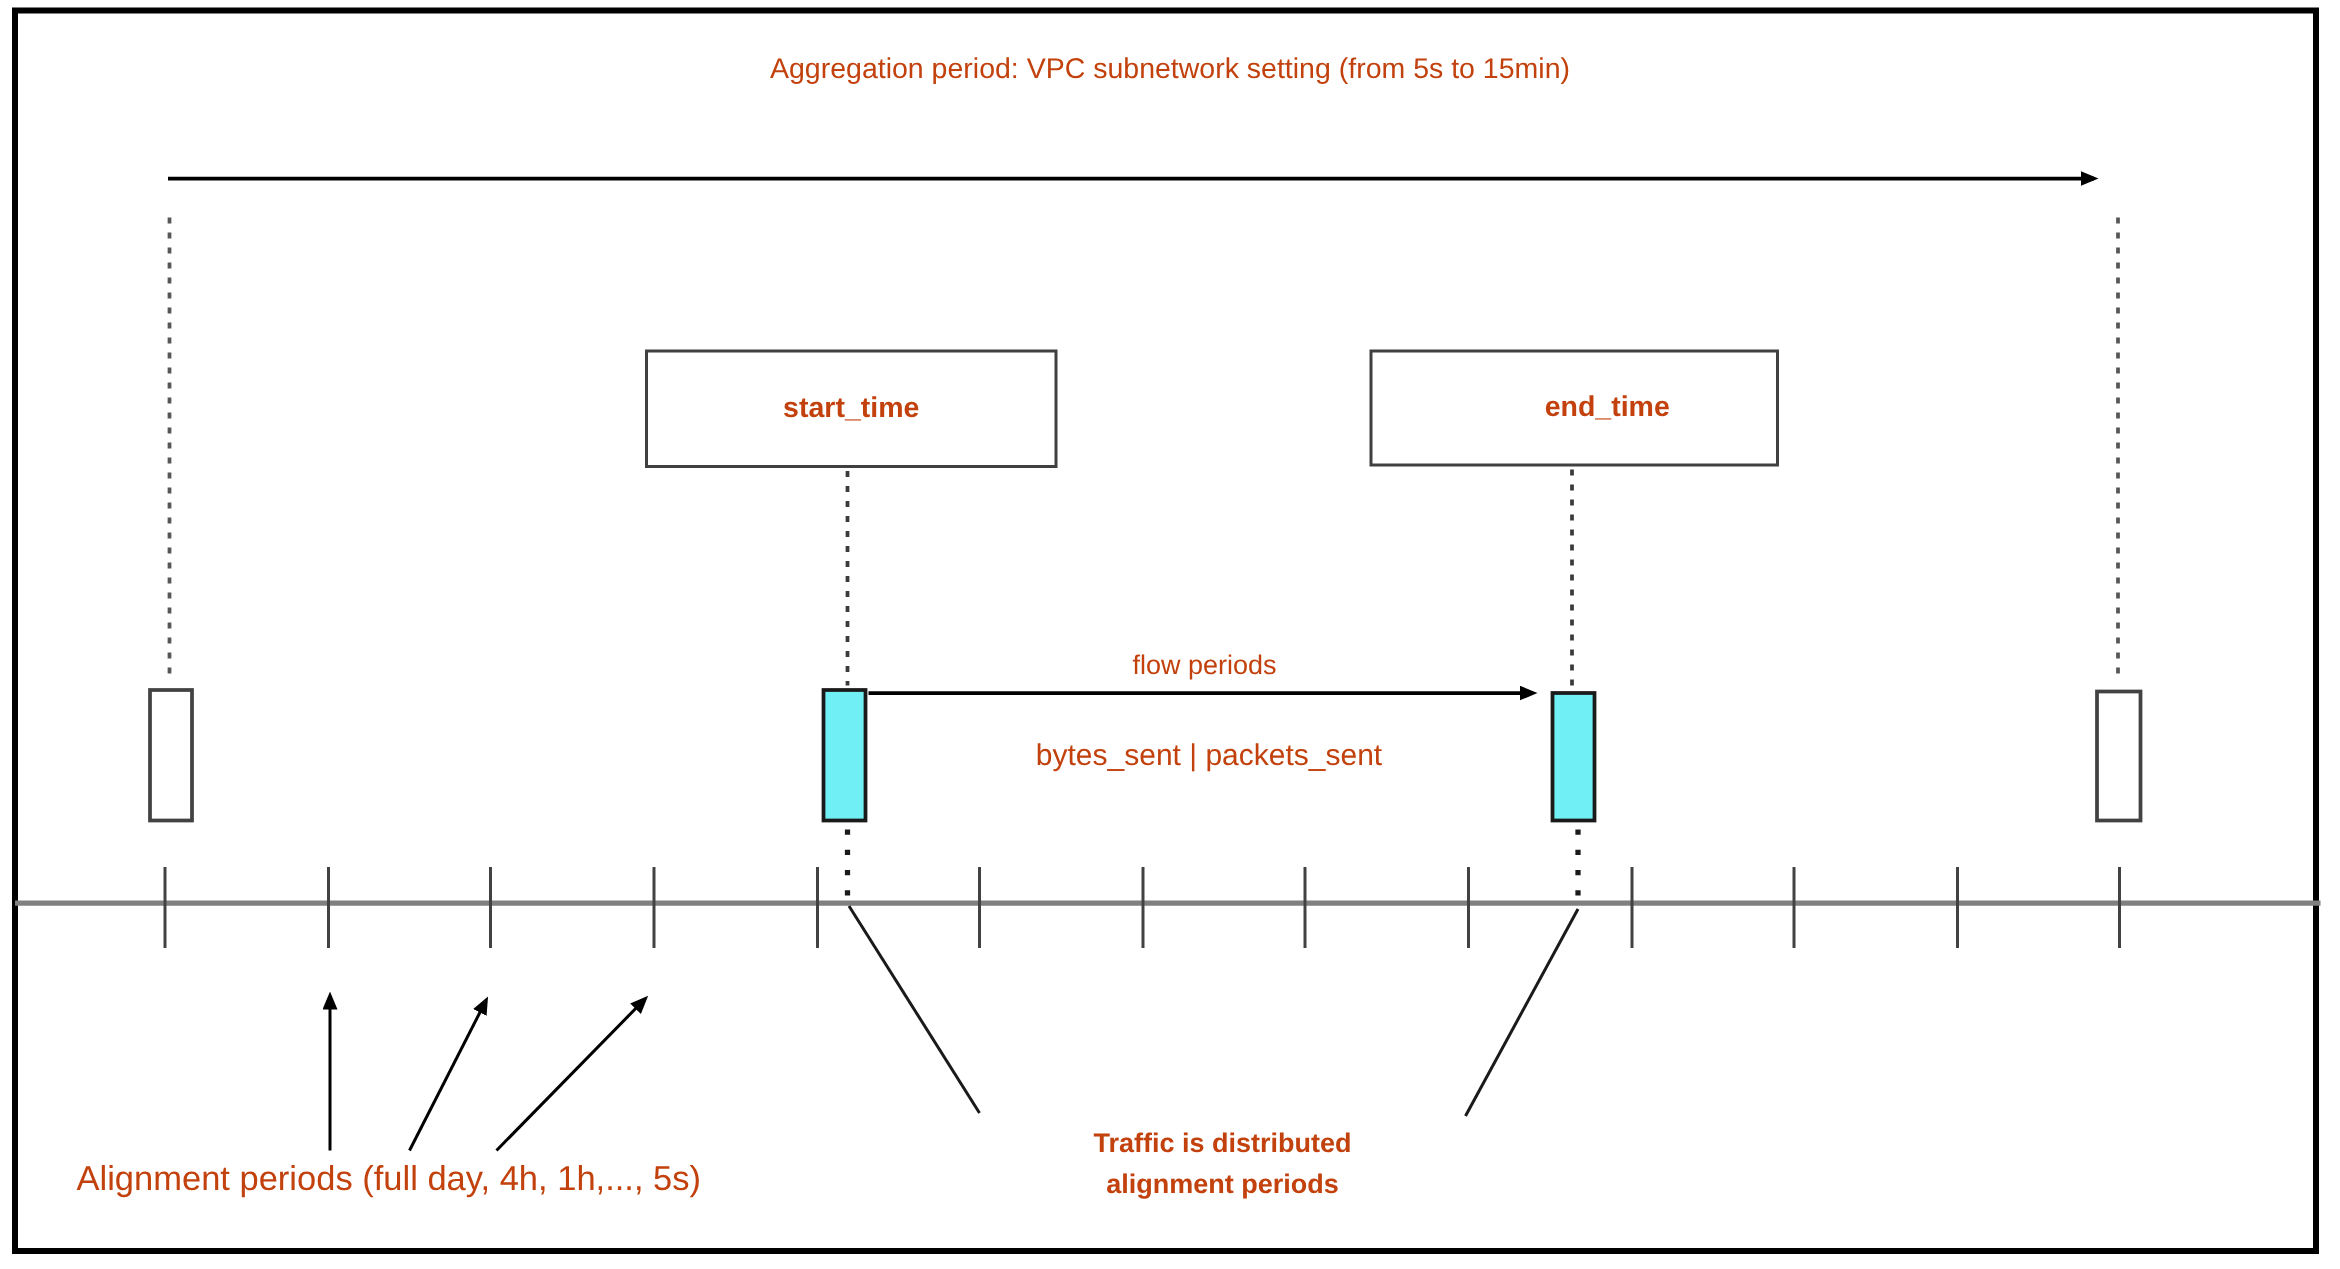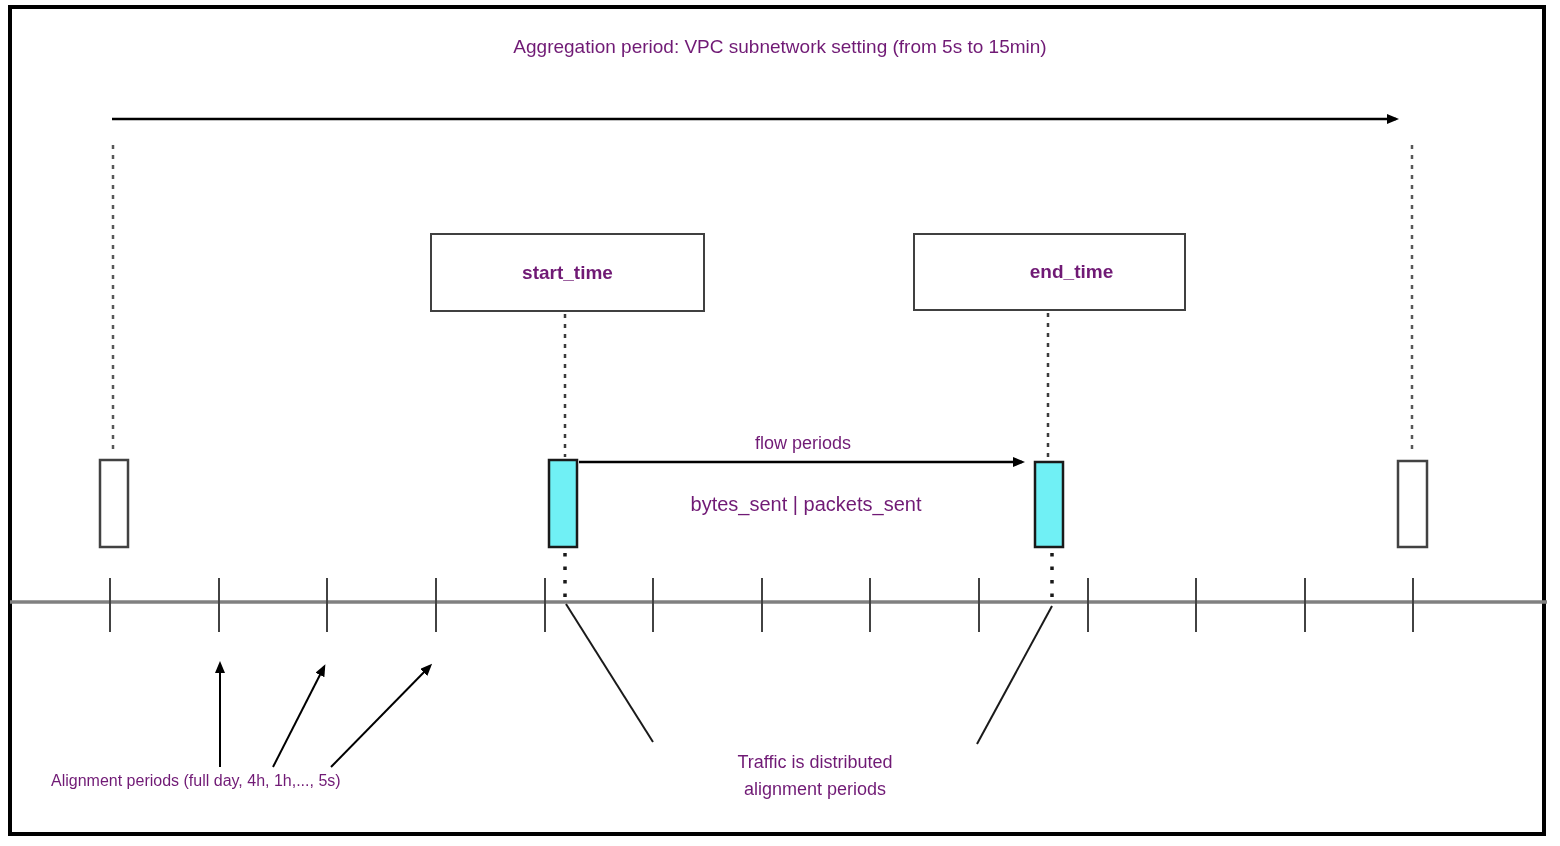--- a/index.html
+++ b/index.html
@@ -1,21 +1,21 @@
 <!DOCTYPE html>
 <html><head>
 <meta charset="utf-8">
 <style>
   html,body{margin:0;padding:0;background:#ffffff;}
   #stage{
     position:relative;
     width:1560px;height:846px;
     background:#ffffff;
     font-family:"Liberation Sans", sans-serif;
-    color:#701a75;
+    color:#c2410c;
     overflow:hidden;
   }
   .abs{position:absolute;}
   #frame{
     left:8px;top:5px;width:1538px;height:831px;
     border:4px solid #000000;
     box-sizing:border-box;
   }
   #diagram-svg{left:0;top:0;}
   .title{
@@ -35,25 +35,25 @@
   .flow-label{
     left:653px;top:433px;width:300px;
     text-align:center;font-size:18px;
   }
   .metrics-label{
     left:606px;top:493px;width:400px;
     text-align:center;font-size:20px;font-weight:normal;
   }
   .alignment-label{
     left:51px;top:772px;
-    font-size:16px;white-space:nowrap;
+    font-size:23px;white-space:nowrap;
   }
   .traffic-label{
     left:665px;top:749px;width:300px;
-    text-align:center;font-size:18px;line-height:27px;
+    text-align:center;font-size:18px;line-height:27px;font-weight:bold;
   }
 </style>
 </head>
 <body>
 
 <div id="stage">
 
   <div id="frame" class="abs"></div>
 
   <svg id="diagram-svg" class="abs" width="1560" height="846" viewBox="0 0 1560 846">

